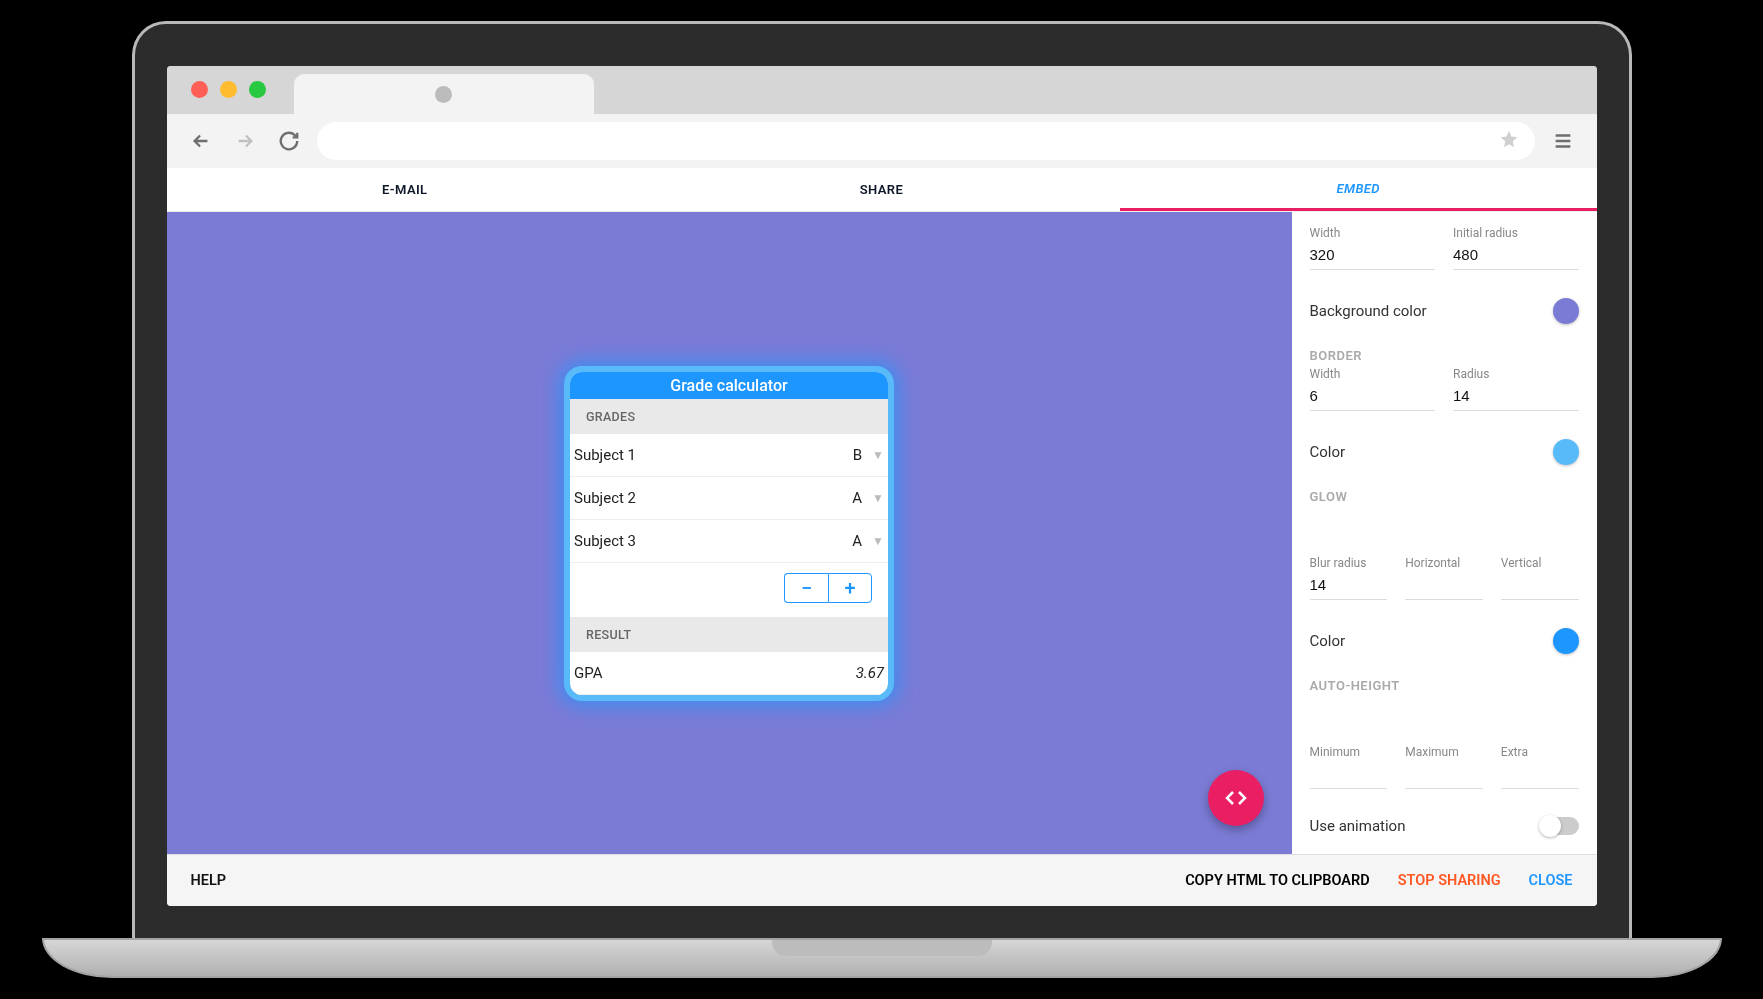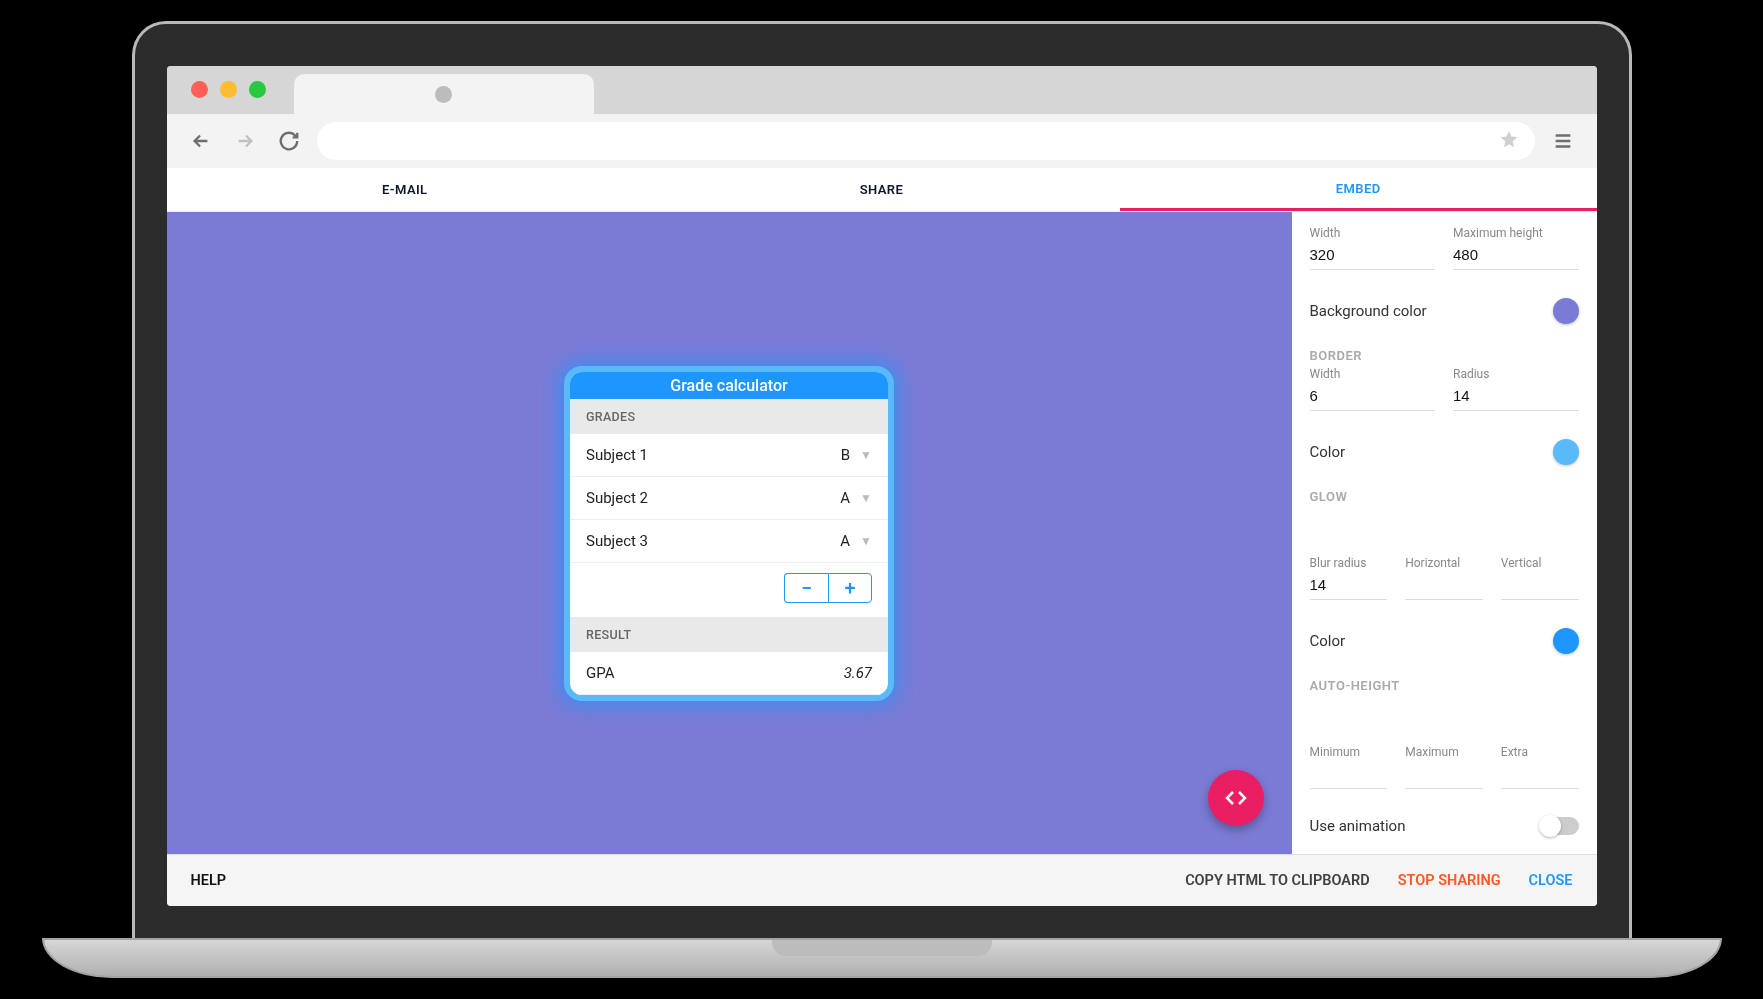--- a/index.html
+++ b/index.html
@@ -108,20 +108,21 @@
     display: flex; align-items: center; justify-content: center;
     font-size: 13px;
     font-weight: 600;
     color: #0f172a;
     letter-spacing: 0.4px;
     cursor: pointer;
   }
   .app-tab.active {
     color: #1e96ff;
     border-bottom: 3px solid #e91e63;
+    font-style: italic;
   }
 
   
   .main {
     flex: 1;
     display: flex;
     min-height: 0;
   }
   .preview {
     flex: 1;
@@ -152,21 +153,21 @@
   .section-label {
     background: #e9e9e9;
     color: #666;
     font-size: 12.5px;
     font-weight: 500;
     letter-spacing: 0.3px;
     padding: 10px 16px;
   }
   .row {
     display: flex; align-items: center; justify-content: space-between;
-    padding: 12px 16px;
+    padding: 12px 4px;
     border-bottom: 1px solid #eee;
     font-size: 15px;
     color: #222;
   }
   .row .right { display:flex; align-items:center; gap:10px; color:#222;}
   .chev { color:#bbb; font-size: 12px;}
   .buttons-row {
     display: flex; justify-content: flex-end;
     padding: 10px 16px 14px;
   }
@@ -257,21 +258,21 @@
     background: #f5f5f5;
     border-top: 1px solid #e0e0e0;
     display: flex; align-items: center; justify-content: space-between;
     padding: 0 24px;
     font-size: 14.5px;
     font-weight: 600;
   }
   .footer-left { color:#111; cursor:pointer;}
   .footer-right { display: flex; gap: 28px; }
   .fr-item { cursor:pointer; }
-  .fr-copy { color:#404040; }
+  .fr-copy { color:#000000; }
   .fr-stop { color:#ff5722; }
   .fr-close { color:#1e96ff; }
 </style>
 </head>
 <body>
 
 <div class="laptop">
   <div class="laptop-screen-outer">
     <div class="laptop-screen-inner">
 
@@ -380,21 +381,21 @@
           </div>
         </div>
 
         <div class="panel">
           <div class="field-row">
             <div class="field">
               <span class="label">Width</span>
               <input class="value" value="320" style="">
             </div>
             <div class="field">
-              <span class="label">Maximum height</span>
+              <span class="label">Initial radius</span>
               <input class="value" value="480" style="">
             </div>
           </div>
 
           <div class="panel-row">
             <span>Background color</span>
             <div class="swatch" style="background:#7b7bd6"></div>
           </div>
 
           <div class="group-label">BORDER</div>

